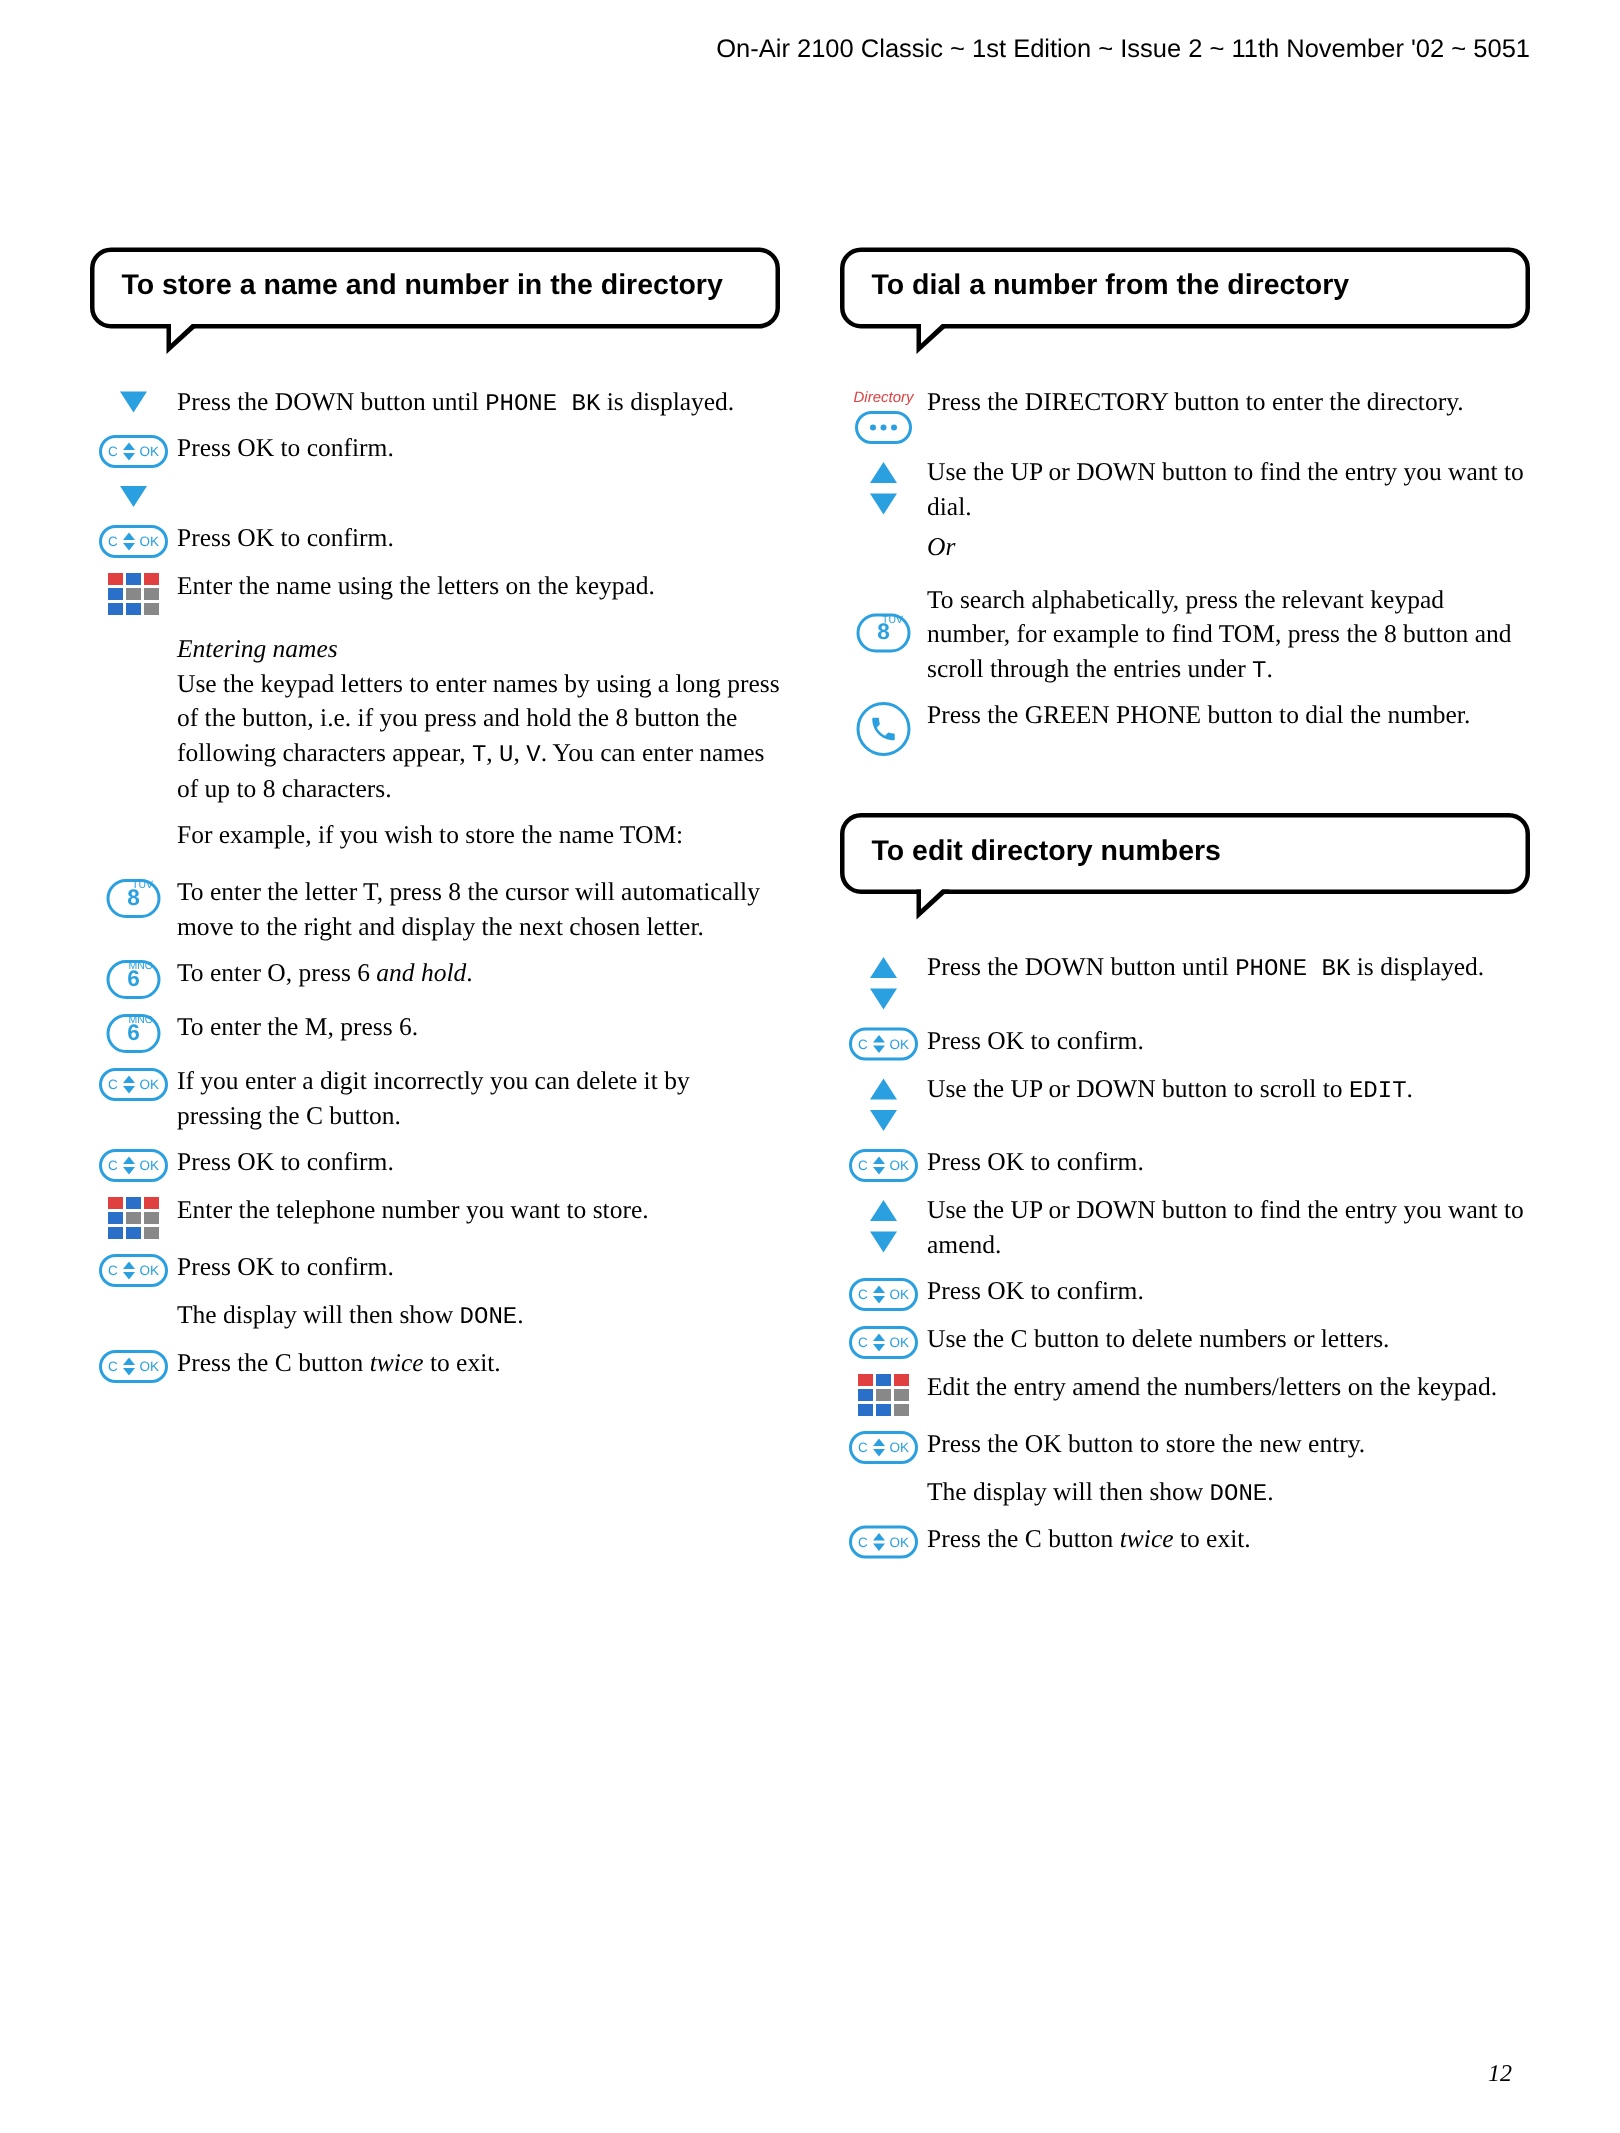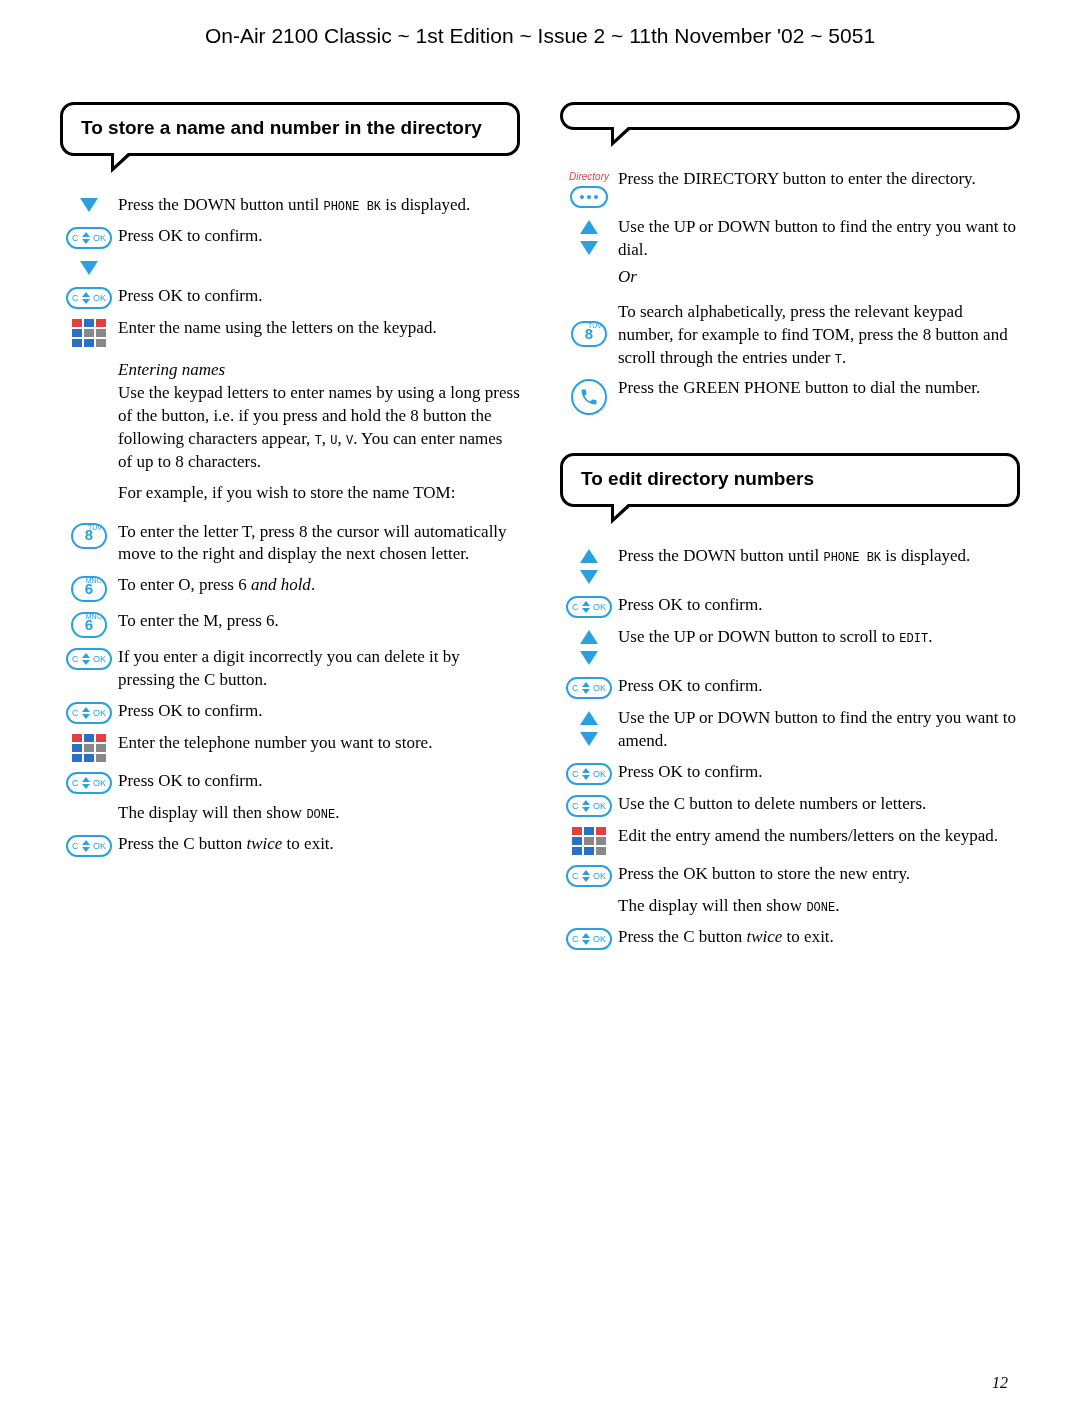--- a/index.html
+++ b/index.html
@@ -8,24 +8,24 @@
     font-size: 17px;
     line-height: 1.35;
     color: #000;
     background: #fff;
     width: 1080px;
     min-height: 1422px;
     padding: 22px 60px 30px 60px;
     position: relative;
   }
   .header {
-    text-align: center;
-    font-size: 21px;
+    text-align: right;
+    font-size: 17px;
     font-family: 'Trebuchet MS', Arial, sans-serif;
-    margin-bottom: 52px;
+    margin-bottom: 120px;
   }
   .columns { display: flex; gap: 40px; }
   .col { flex: 1; }
   .box-title {
     border: 3px solid #000;
     border-radius: 14px;
     padding: 10px 28px 12px 18px;
     font-family: 'Trebuchet MS', Arial, Helvetica, sans-serif;
     font-weight: bold;
     font-size: 19px;
@@ -47,21 +47,21 @@
     left: 51px;
     bottom: -13px;
     width: 0; height: 0;
     border-left: 0 solid transparent;
     border-right: 15px solid transparent;
     border-top: 14px solid #fff;
   }
   .step { display: flex; align-items: flex-start; margin-bottom: 8px; }
   .icon-cell { width: 58px; flex-shrink: 0; display:flex; justify-content:center; padding-top:2px; }
   .text-cell { flex: 1; }
-  .mono { font-family: 'Courier New', monospace; font-size: 12px; }
+  .mono { font-family: 'Courier New', monospace; font-size: 16px; }
   .italic { font-style: italic; }
   .bold { font-weight: normal; }
   .subhead { font-style: italic; font-family: Georgia, serif; margin-top:4px; }
   .or { font-style: italic; margin: 4px 0; }
   .page-num {
     position: absolute;
     bottom: 28px;
     right: 72px;
     font-style: italic;
     font-family: Georgia, serif;
@@ -336,20 +336,21 @@
           </div>
         </div>
       <div class="text-cell">
         <span>Press the </span><span class="bold">C</span><span> button </span><span class="italic">twice</span><span> to exit.</span>
       </div>
     </div>
   </div>
 
   <div class="col">
     <div class="box-title">
+      <span>To dial a number from the directory</span>
       <span class="tail"></span><span class="tail-inner"></span>
     </div>
 
     <div class="step">
       <div class="icon-cell">
           <div class="dir-btn">
         <span class="lbl">Directory</span>
         <div class="oval">
               <span class="dot"></span>
               <span class="dot"></span>

